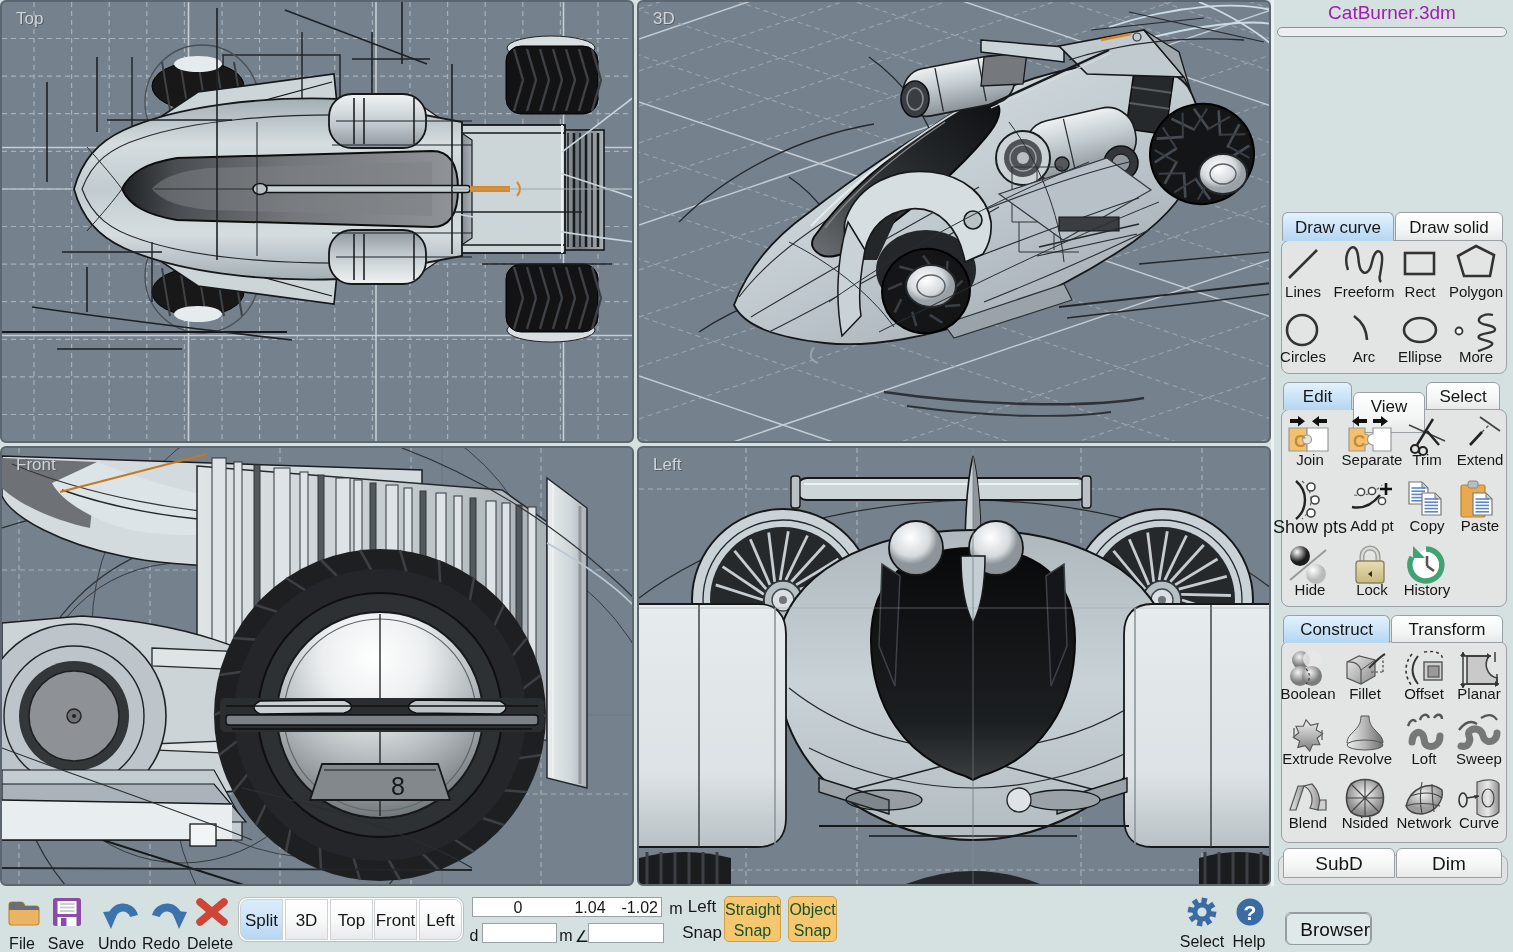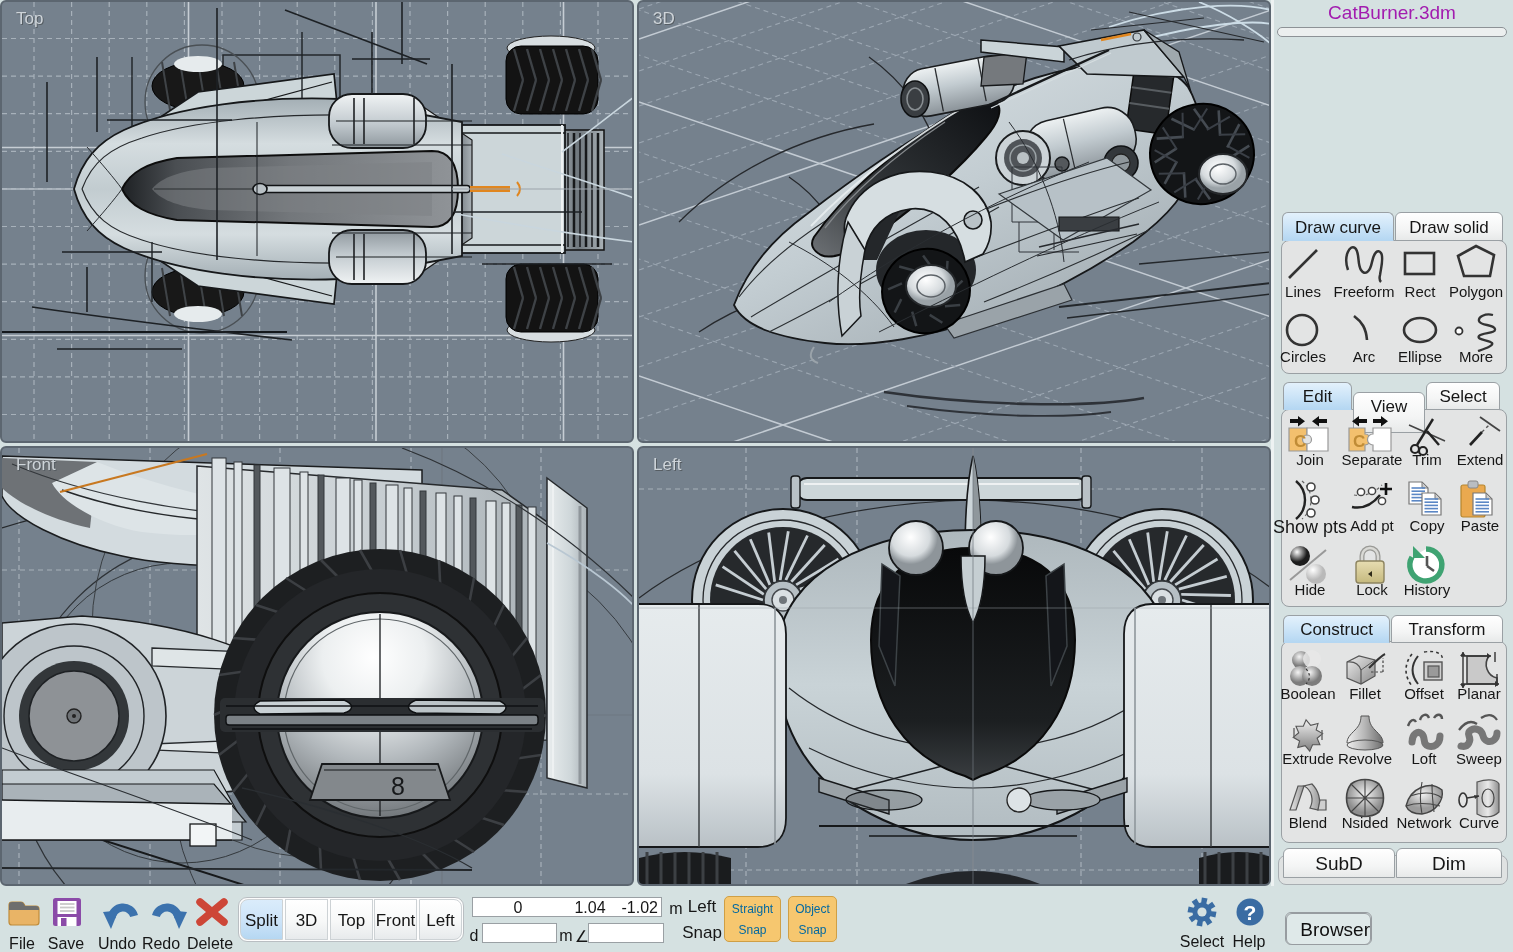--- a/index.html
+++ b/index.html
@@ -2,22 +2,22 @@
 <html><head><meta charset="utf-8"><style>
 * {margin:0;padding:0;box-sizing:border-box}
 body {width:1513px;height:952px;position:relative;overflow:hidden;background:#d5e1e1;
  font-family:"Liberation Sans",sans-serif;color:#111}
 .vp {position:absolute;border:2px solid #5c6670;border-radius:6px;overflow:hidden;background:#75818d}
 .lbl {position:absolute;text-align:center;color:#161616}
 .tabA,.tabI {position:absolute;text-align:center;border:1px solid #9aa0a4;border-radius:6px 6px 0 0;color:#161616}
 .tabA {background:linear-gradient(#e3f1fc 0%,#cfe6f8 45%,#b5d7f2 100%);border-bottom:1px solid #b5d7f2}
 .tabI {background:linear-gradient(#ffffff 0%,#f4f5f5 60%,#e7e9e9 100%)}
 .vbtn {position:absolute;text-align:center;font-size:17px;color:#161616}
-.snap {position:absolute;text-align:center;font-size:12px;line-height:21px;padding-top:2px;
- background:#f6c76f;border:1.5px solid #cf9f45;border-radius:5px;color:#0369a1}
+.snap {position:absolute;text-align:center;font-size:16px;line-height:21px;padding-top:2px;
+ background:#f6c76f;border:1.5px solid #cf9f45;border-radius:5px;color:#14532d}
 .btn {position:absolute;text-align:right;background:#dfe9e9;border:1.5px solid #979ca0;border-radius:6px;color:#111}
 </style></head><body>
 <div class="vp" style="left:0px;top:0px;width:634px;height:443px">
 <svg width="632" height="440" viewBox="0 0 632 440">
       <line x1="32.0" y1="0" x2="32.0" y2="440" stroke="#a7b1ba" stroke-width="1.2" stroke-dasharray="5 4"></line>
       <line x1="69.6" y1="0" x2="69.6" y2="440" stroke="#a7b1ba" stroke-width="1.2" stroke-dasharray="5 4"></line>
       <line x1="107.2" y1="0" x2="107.2" y2="440" stroke="#a7b1ba" stroke-width="1.2" stroke-dasharray="5 4"></line>
       <line x1="144.8" y1="0" x2="144.8" y2="440" stroke="#a7b1ba" stroke-width="1.2" stroke-dasharray="5 4"></line>
       <line x1="182.4" y1="0" x2="182.4" y2="440" stroke="#a7b1ba" stroke-width="1.2" stroke-dasharray="5 4"></line>
       <line x1="220.0" y1="0" x2="220.0" y2="440" stroke="#a7b1ba" stroke-width="1.2" stroke-dasharray="5 4"></line>

